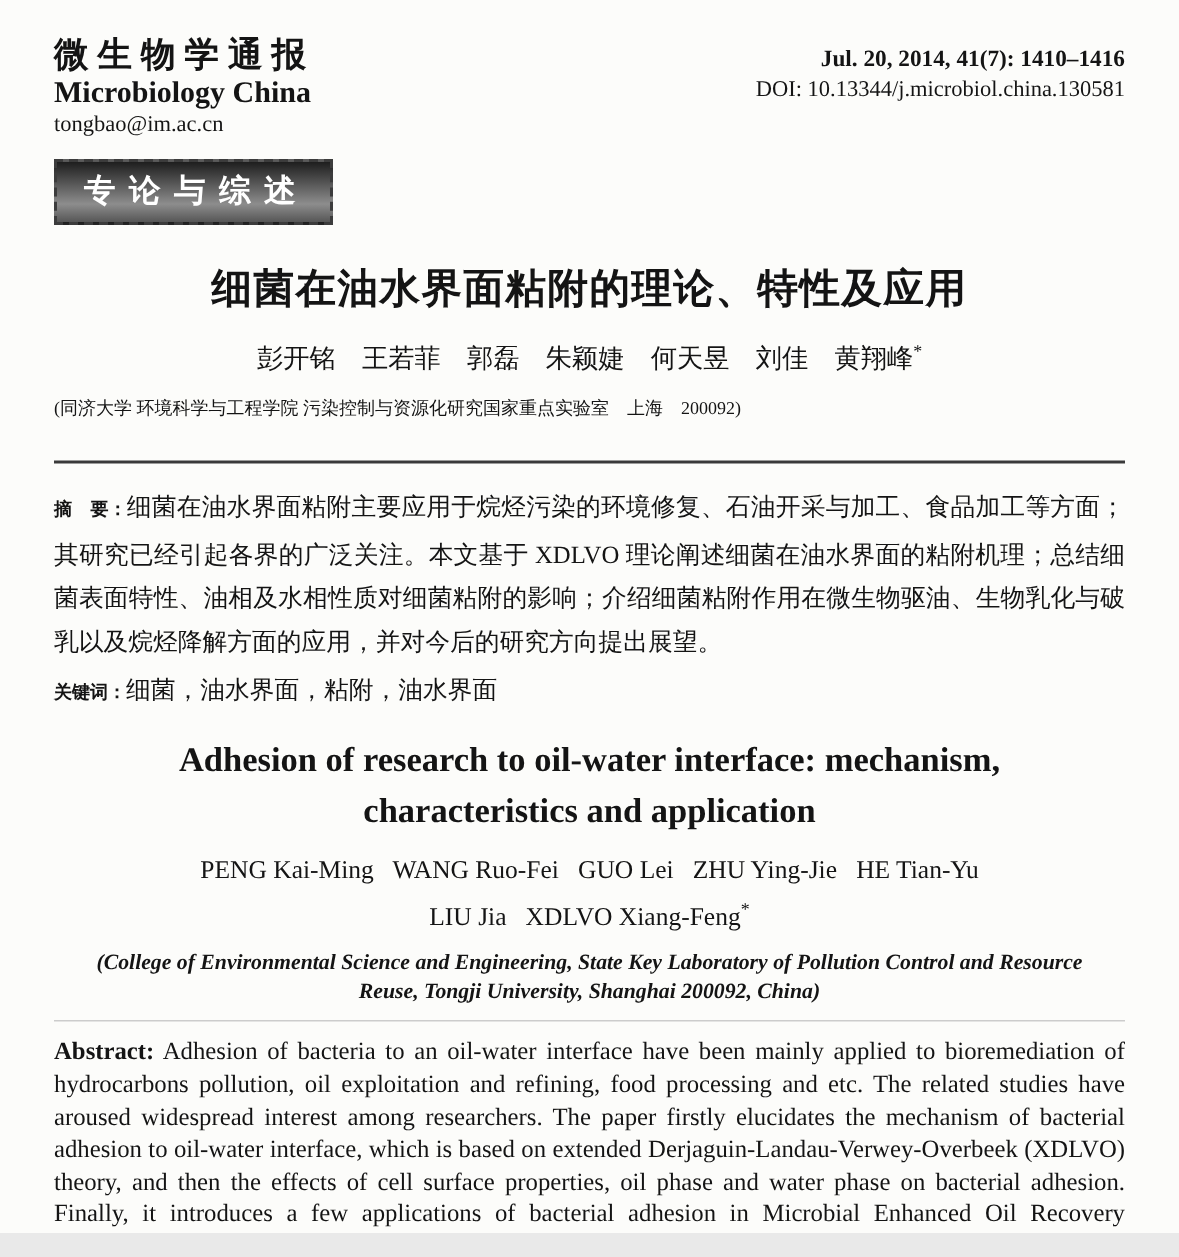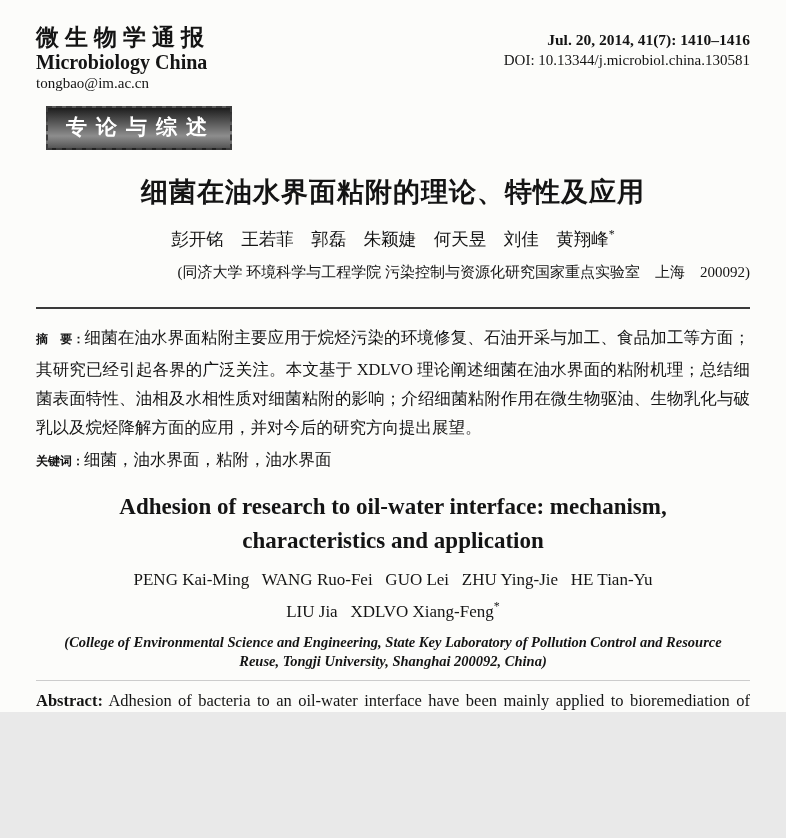--- a/index.html
+++ b/index.html
@@ -1,19 +1,19 @@
 <!DOCTYPE html>
 <html><head>
 <meta charset="utf-8">
 <style>
   html, body { margin: 0; padding: 0; background: #e9e9e9; }
   .page {
     position: relative;
     width: 786px;
-    height: 712px;
+    height: 822px;
     margin: 0 auto;
     background: #fcfcfa;
     box-sizing: border-box;
     padding: 24px 36px 0 36px;
     overflow: hidden;
     font-family: "Liberation Serif", "DejaVu Serif", serif;
     color: #141414;
   }
 
   
@@ -34,36 +34,35 @@
     display: inline-block;
     margin-top: 13px;
     padding: 5px 14px 7px 18px;
     background: linear-gradient(180deg, #1e1e1e 0%, #555 35%, #8d8d8d 70%, #565656 100%);
     border: 2px dashed #3c3c3c;
     color: #ffffff;
     font-size: 21px;
     font-weight: bold;
     letter-spacing: 9px;
     font-family: "DejaVu Serif", serif;
-    margin-left: 10px;
   }
 
   
   .title-cn {
     margin: 25px 0 0 0;
     text-align: center;
     font-family: "Liberation Sans", "DejaVu Sans", sans-serif;
     font-size: 27px; font-weight: 700; letter-spacing: 1px; line-height: 34px;
   }
   .authors-cn {
     margin-top: 14px; text-align: center;
     font-size: 17.5px; line-height: 22px; white-space: pre-wrap;
   }
   .authors-cn sup, .authors-en sup { font-size: 12px; }
-  .affil-cn { margin-top: 12px; text-align: right; font-size: 15px; line-height: 20px; white-space: pre-wrap; }
+  .affil-cn { margin-top: 12px; text-align: left; font-size: 12px; line-height: 20px; white-space: pre-wrap; }
 
   .rule-dark { border: none; border-top: 2px solid #3a3a3a; margin: 25px 0 0 0; }
   .rule-light { border: none; border-top: 1px solid #cccccc; margin: 9px 0 0 0; }
 
   .abstract-cn {
     margin: 14px 0 0 0;
     font-size: 16.5px; line-height: 29px; text-align: justify;
   }
   .label-cn {
     font-weight: bold;

